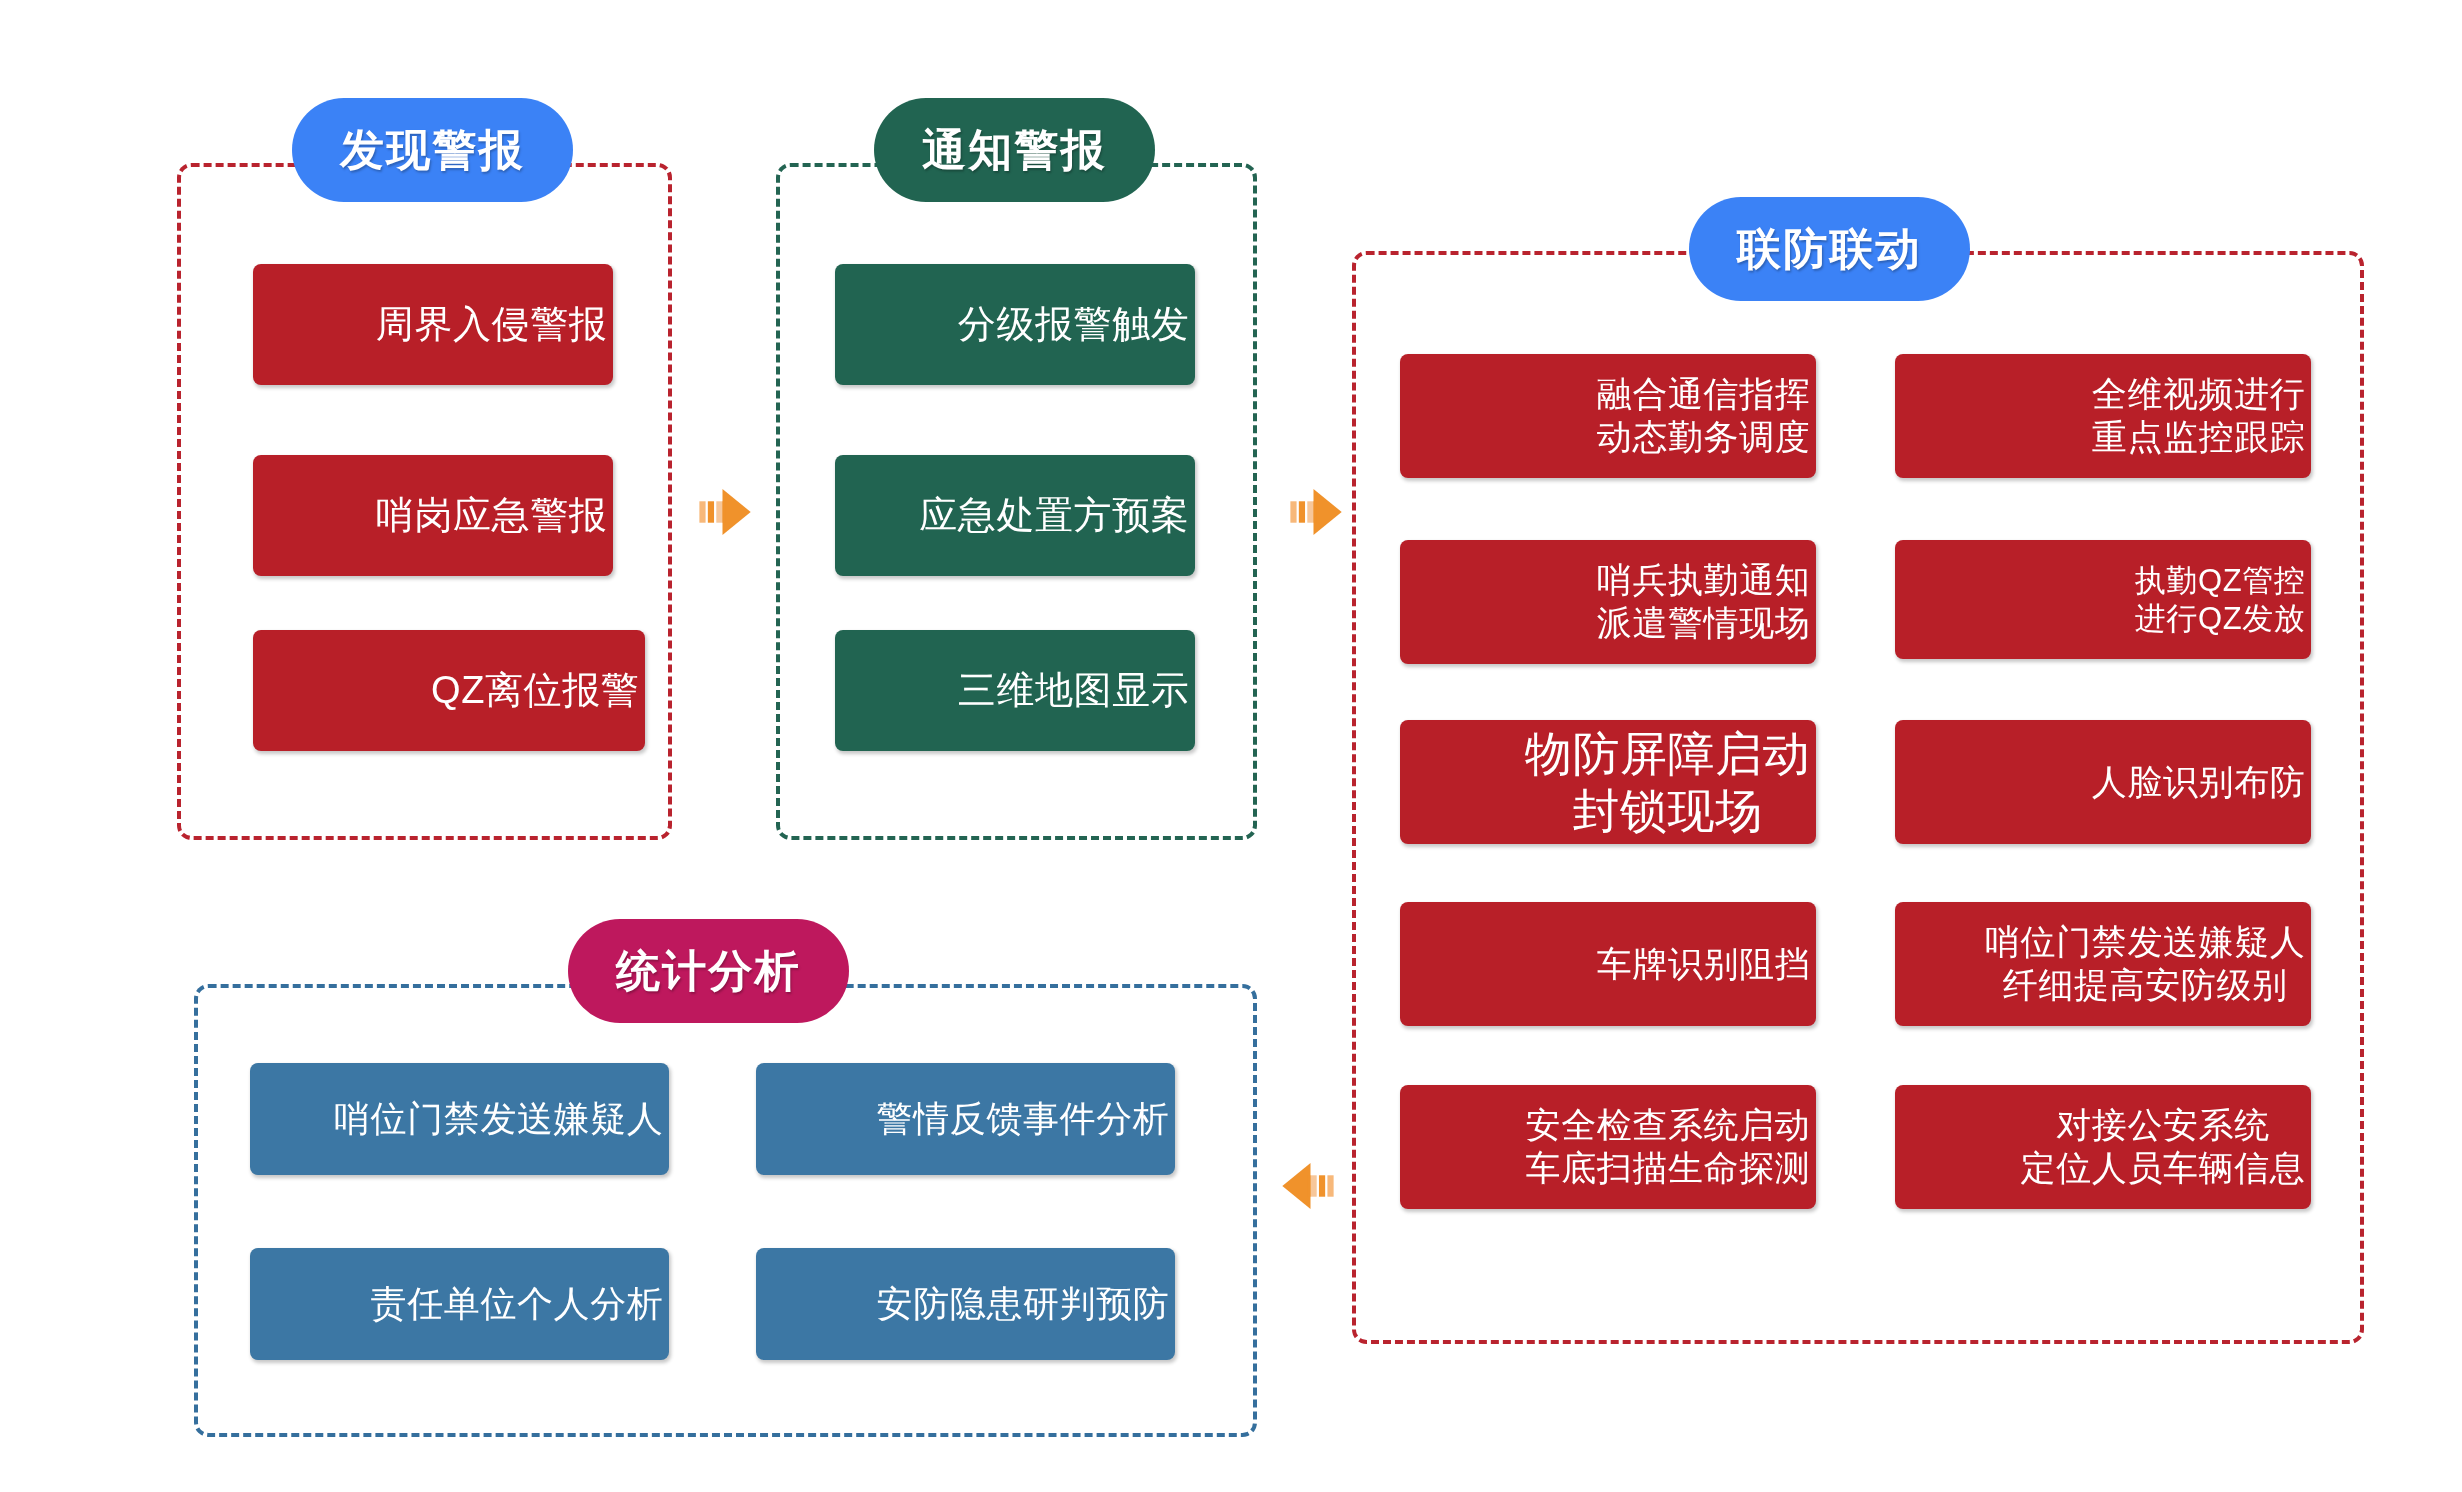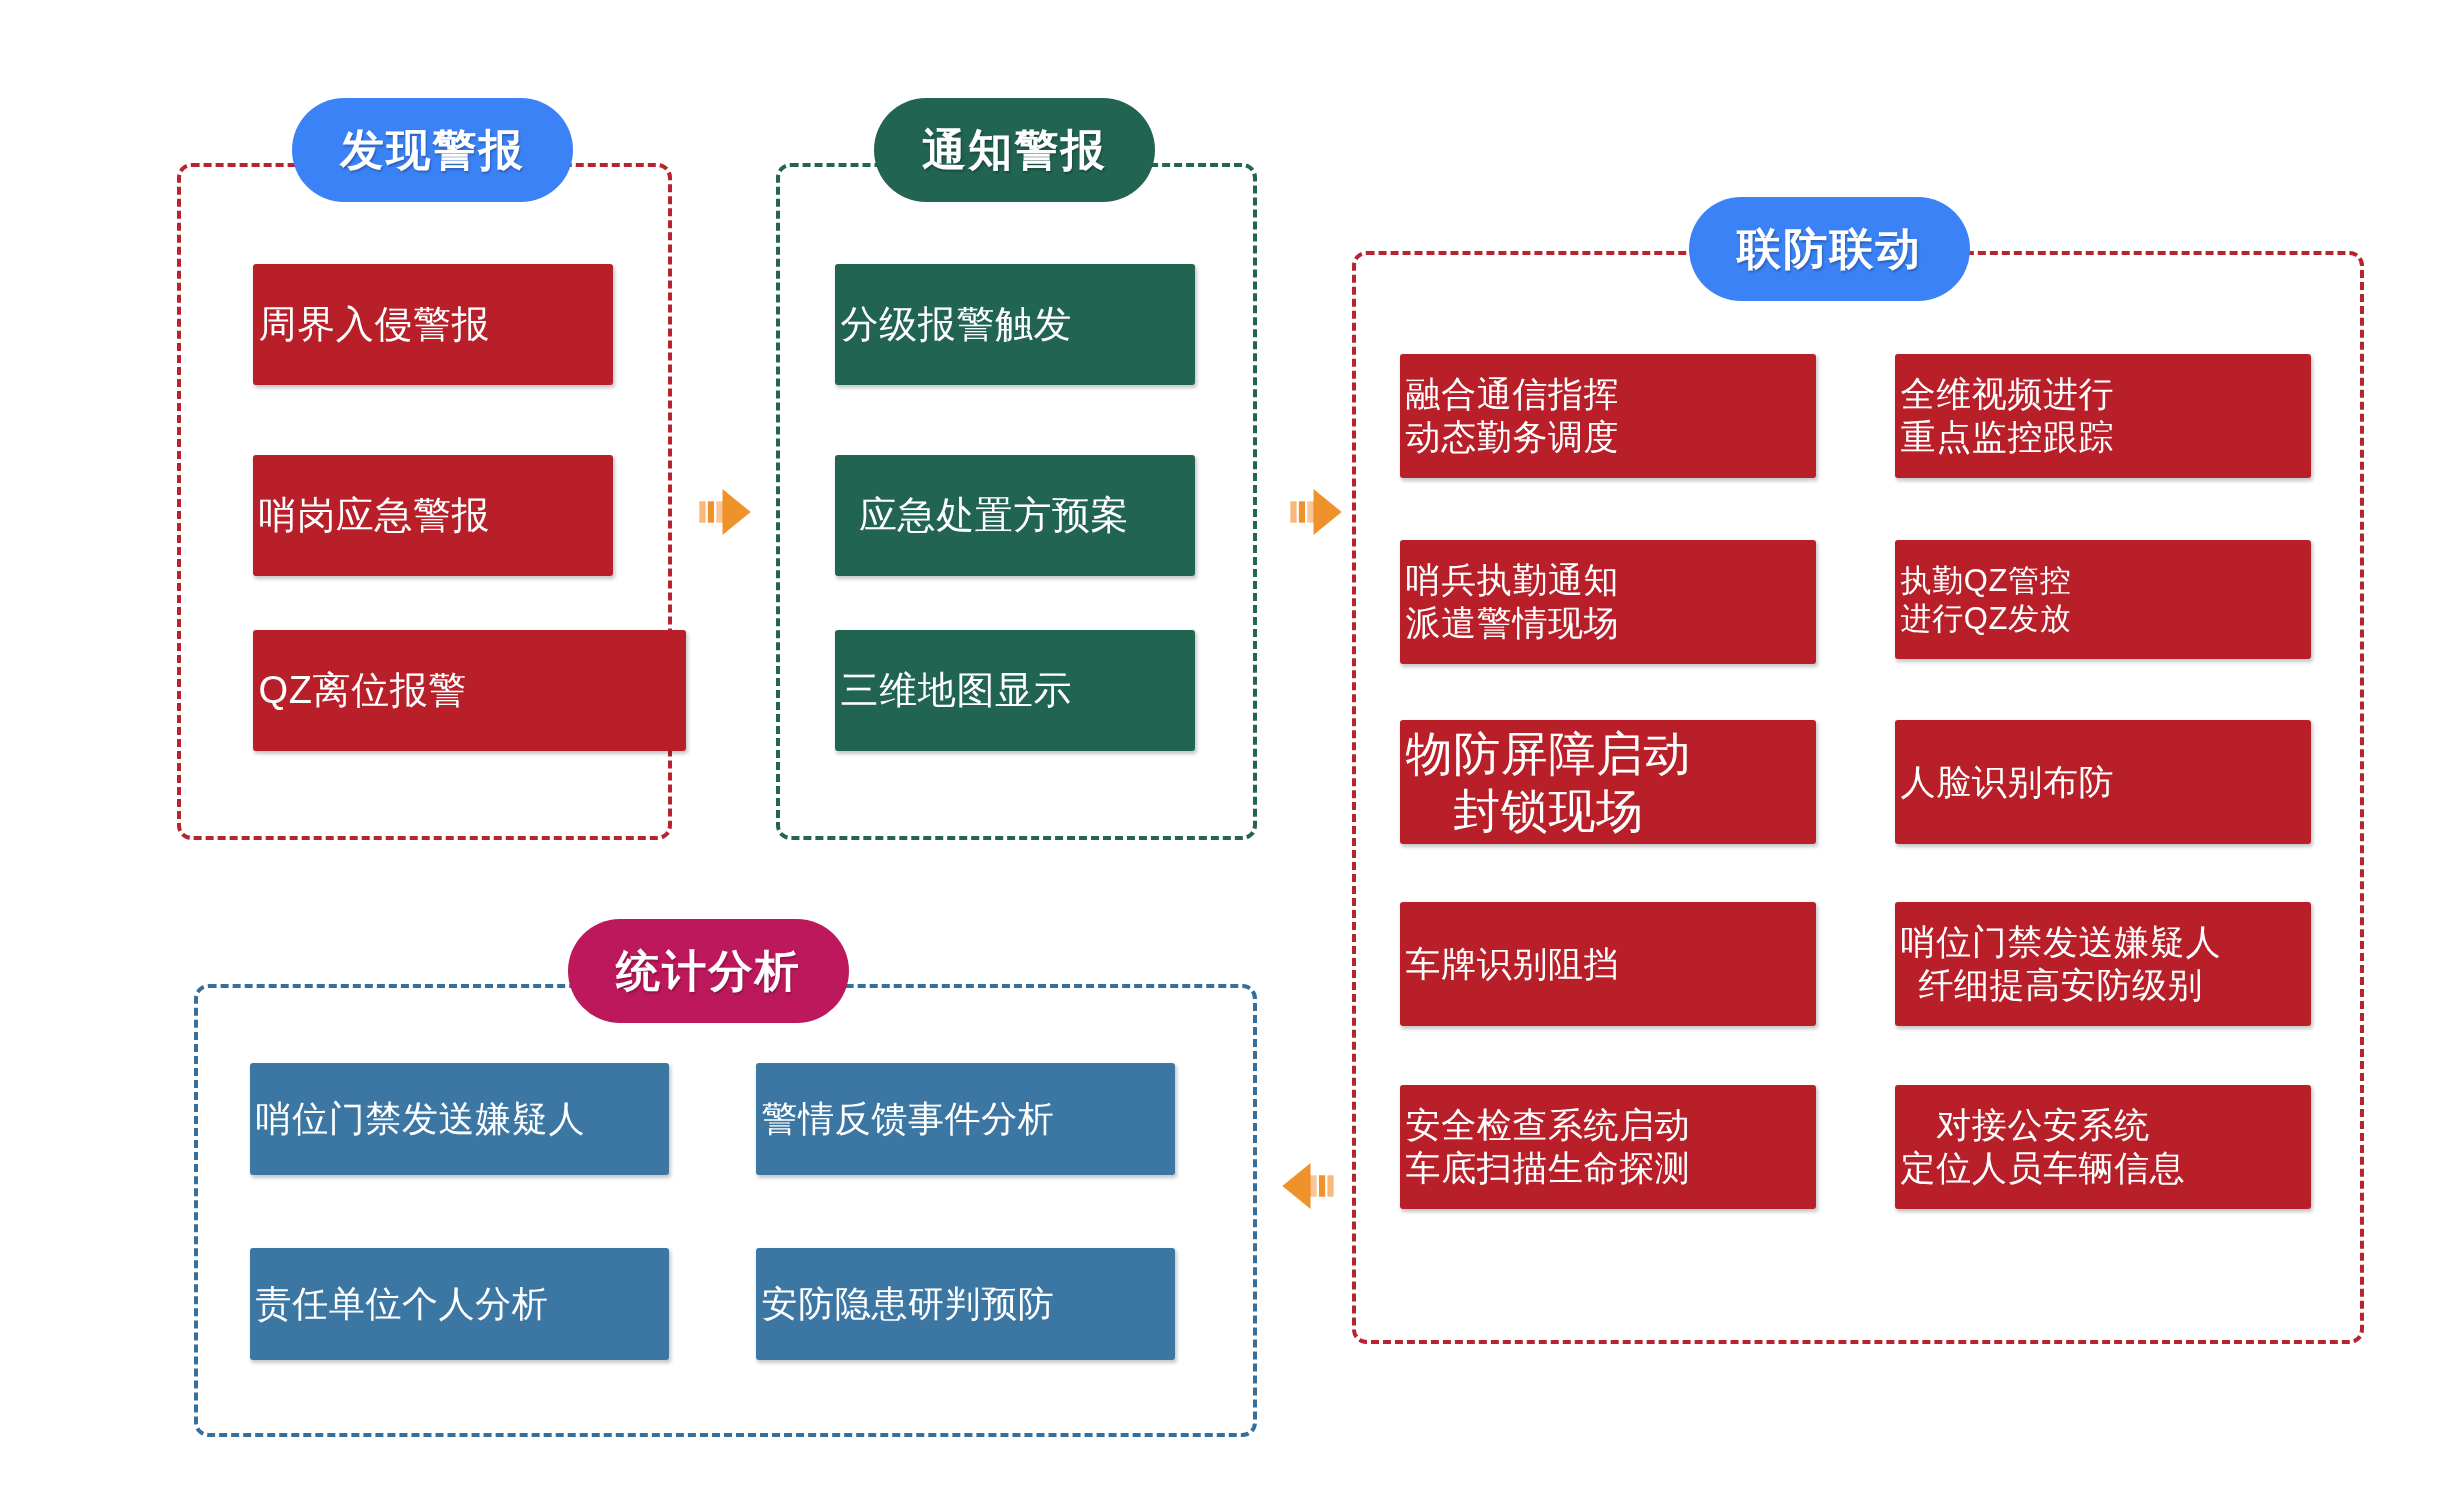--- a/index.html
+++ b/index.html
@@ -16,22 +16,22 @@
 
   
   .pill{position:absolute;display:flex;align-items:center;justify-content:center;
         border-radius:5621px;color:#ffffff;font-weight:bold;letter-spacing:2.2px;
         text-shadow:1.1px 1.7px 2.2px rgba(0,0,0,.25);}
   .pill.red{background:#3b82f6;}
   .pill.green{background:#216451;}
   .pill.blue{background:#be185d;}
 
   
-  .card{position:absolute;display:flex;align-items:center;justify-content:flex-start;
-        text-align:center;color:#ffffff;border-radius:3px;
+  .card{position:absolute;display:flex;align-items:center;justify-content:flex-end;
+        text-align:center;color:#ffffff;border-radius:8px;
         box-shadow:1.7px 2.2px 3.9px rgba(0,0,0,.22);
         line-height:1.22;letter-spacing:0.6px;padding:0 5.6px;box-sizing:border-box;}
   .card.red{background:#B81F28;}
   .card.green{background:#216451;}
   .card.blue{background:#3C77A4;}
   .card span{display:block;white-space:pre-line;}
 
   
   .arrow{position:absolute;}
   .arrow svg{display:block;}
@@ -46,21 +46,21 @@
   <div class="pill red" style="left:292px;top:98px;width:281px;height:104px;font-size:44px;">
     <span>发现警报</span>
   </div>
 
   <div class="card red" style="left:253px;top:264px;width:360px;height:121px;font-size:38px;">
     <span>周界入侵警报</span>
   </div>
   <div class="card red" style="left:253px;top:455px;width:360px;height:121px;font-size:38px;">
     <span>哨岗应急警报</span>
   </div>
-  <div class="card red" style="left:253px;top:630px;width:433px;height:121px;font-size:38px;">
+  <div class="card red" style="left:253px;top:630px;width:392px;height:121px;font-size:38px;">
     <span>QZ离位报警</span>
   </div>
 
   <div class="frame green" style="left:776px;top:163px;width:481px;height:677px;"></div>
 
   <div class="pill green" style="left:874px;top:98px;width:281px;height:104px;font-size:44px;">
     <span>通知警报</span>
   </div>
 
   <div class="card green" style="left:835px;top:264px;width:360px;height:121px;font-size:38px;">

